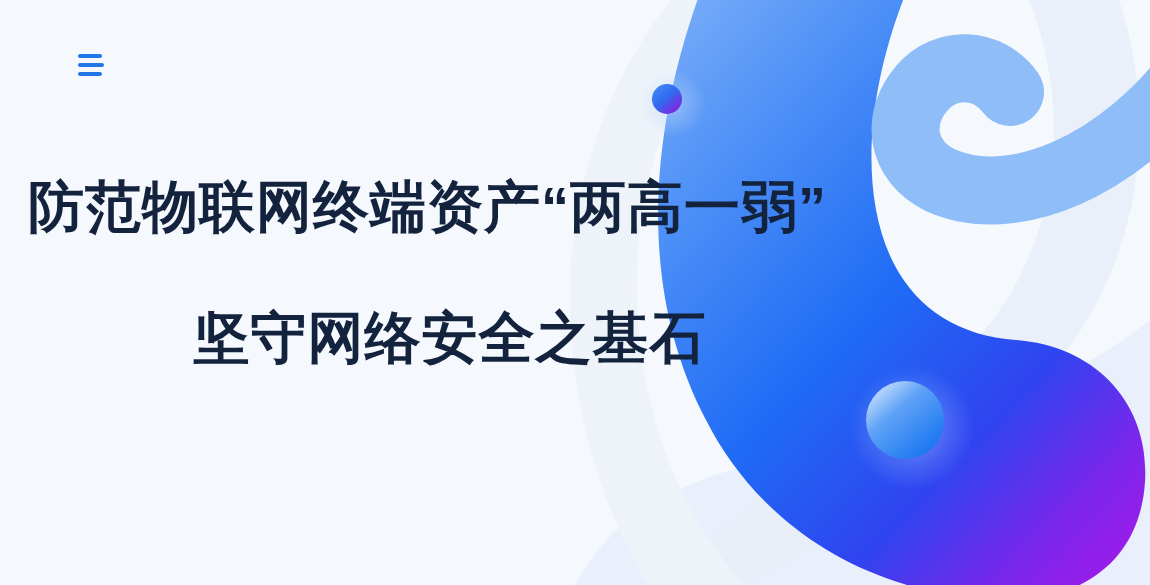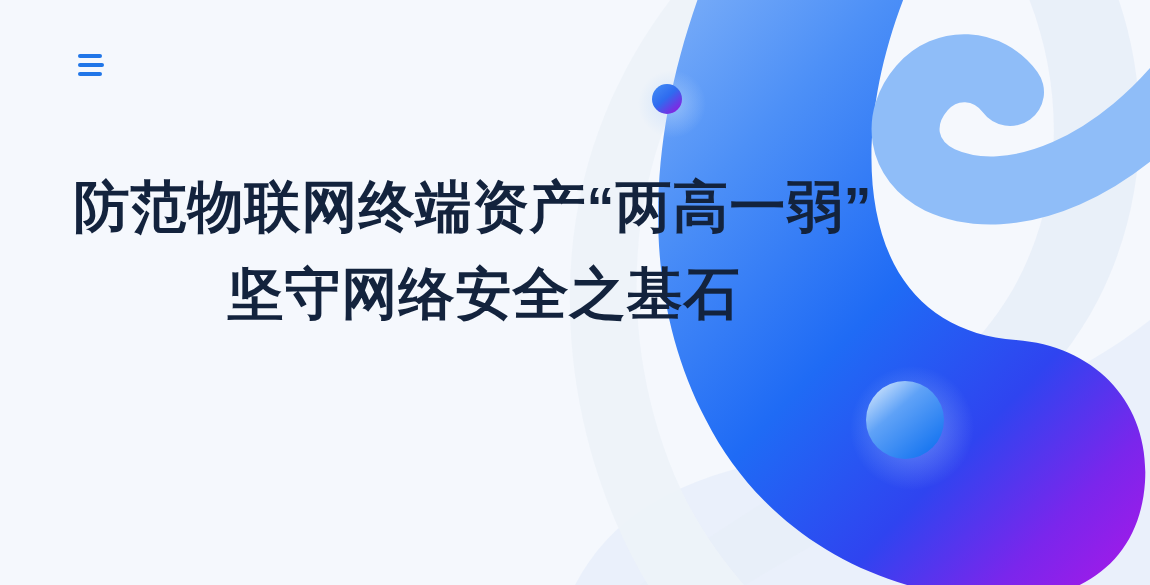--- a/index.html
+++ b/index.html
@@ -77,26 +77,26 @@
   }
   .headline-line {
     color: #13233d;
     font-weight: 700;
     font-size: 56px;
     line-height: 1.05;
     letter-spacing: 1px;
     white-space: nowrap;
   }
   .headline-line.l1 {
-    padding-left: 66px;
-    text-align: center;
+    padding-left: 28px;
+    text-align: left;
   }
   .headline-line.l2 {
-    padding-left: 60px;
-    margin-top: 28px;
+    padding-left: 26px;
+    margin-top: 72px;
     text-align: center;
     width: 848px;
   }
 </style>
 </head>
 <body>
 
 <div class="hero">
 
   <svg class="decor" viewBox="0 0 1150 585" width="1150" height="585" xmlns="http://www.w3.org/2000/svg" preserveAspectRatio="none">

